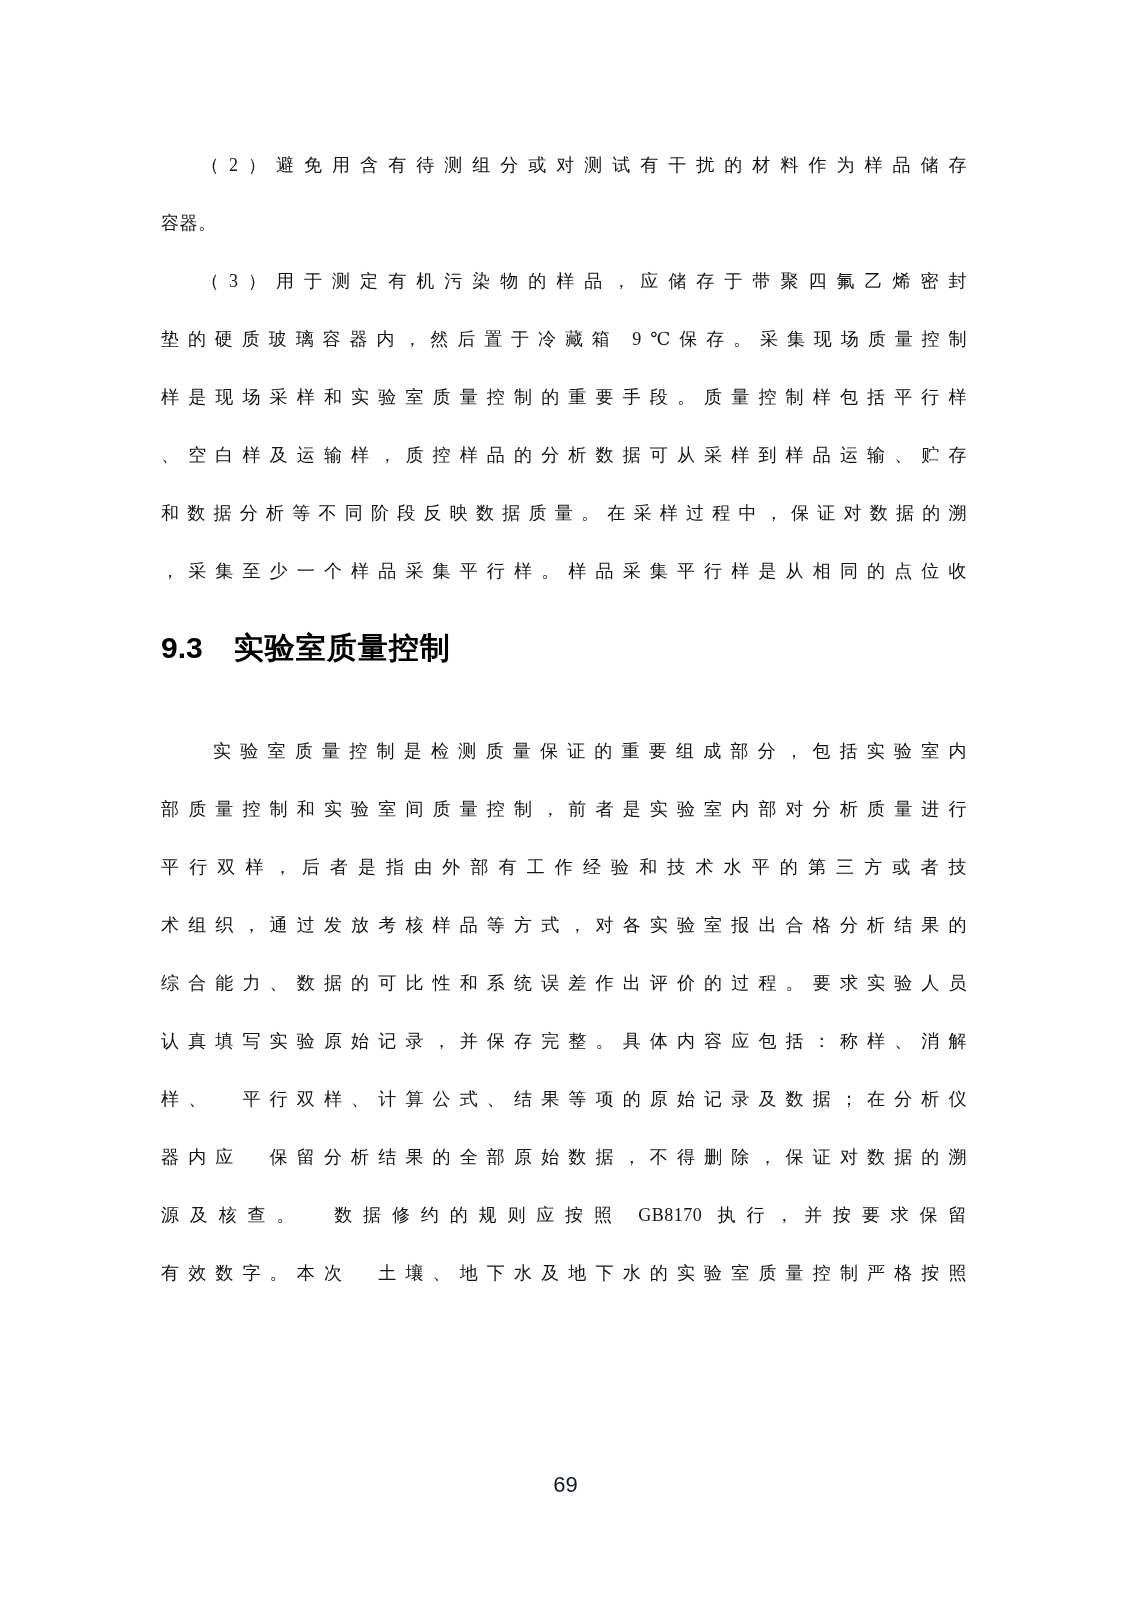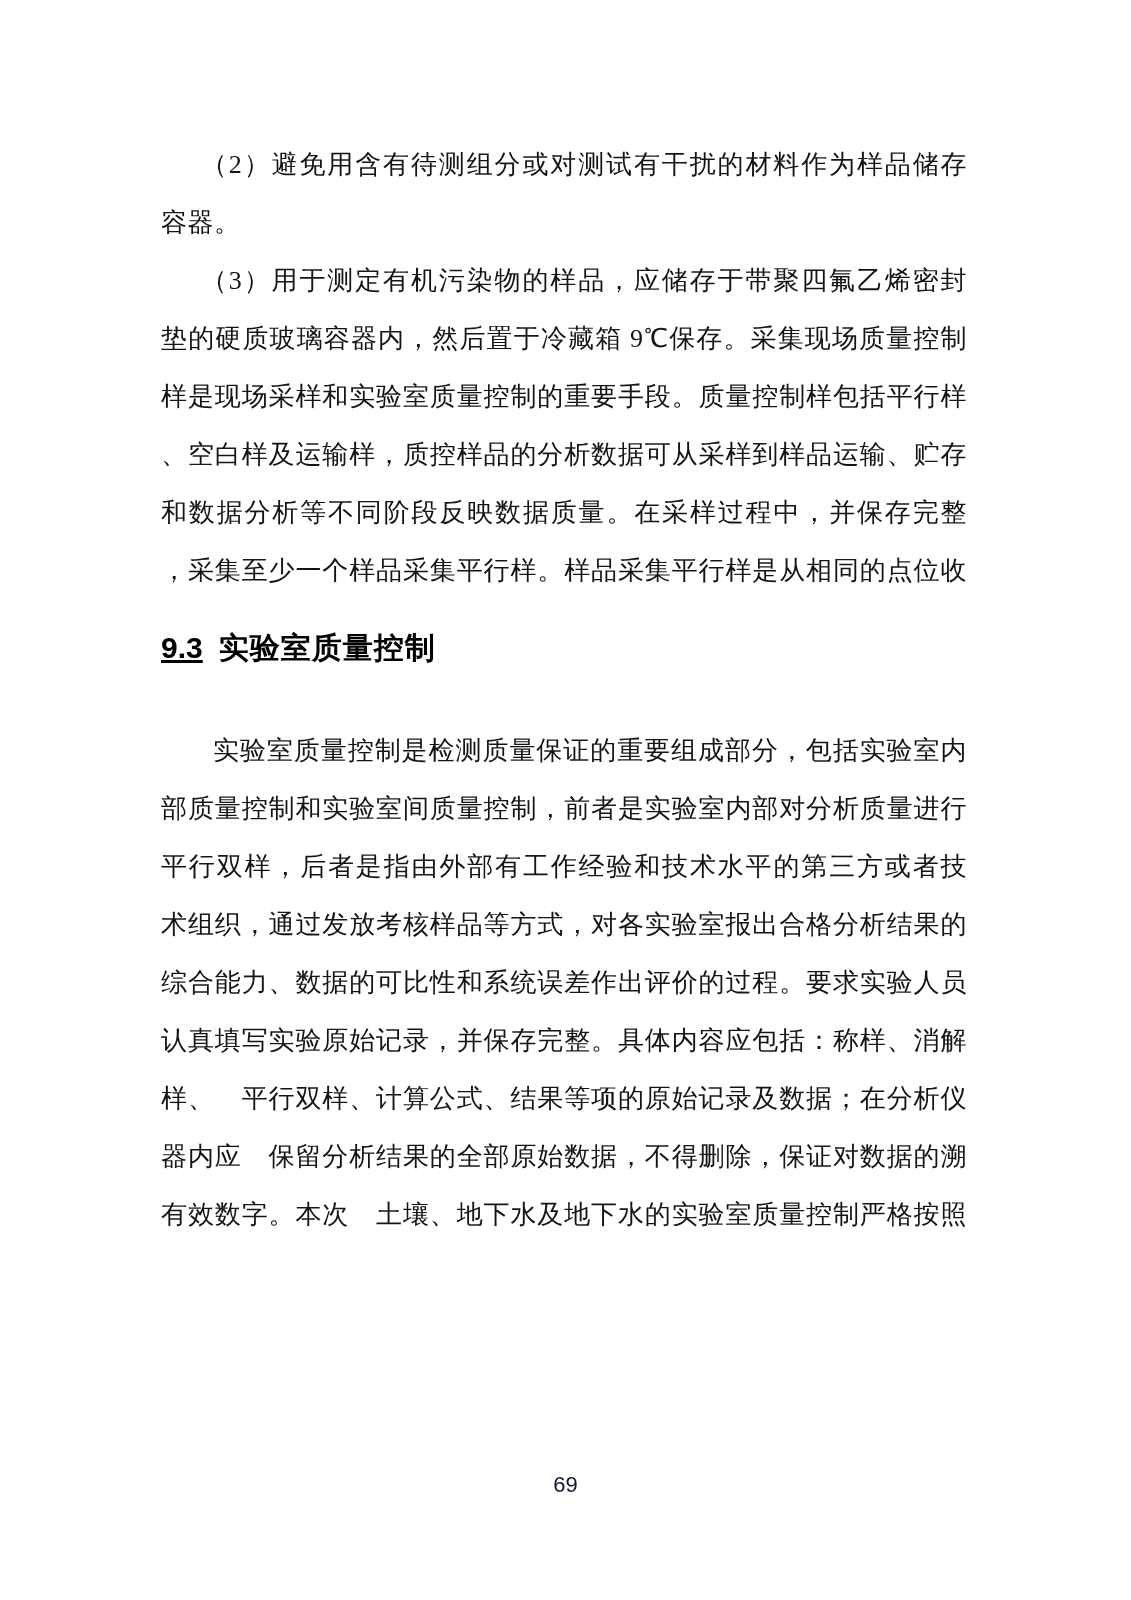--- a/index.html
+++ b/index.html
@@ -23,46 +23,45 @@
     top: 136px;
     width: 806px;
   }
   .paragraph {
     margin: 0;
     padding: 0;
   }
   .bline {
     height: 58px;
     line-height: 58px;
-    font-size: 26px;
+    font-size: 18px;
     text-align: justify;
     text-align-last: justify;
     text-justify: inter-character;
     letter-spacing: 0.5px;
     white-space: pre-wrap;
     overflow: hidden;
-    font-family: Liberation Serif, serif;
   }
   .bline.first-num { padding-left: 40px; }
   .bline.first-body { padding-left: 52px; }
   .bline.para-end {
     text-align: center;
     text-align-last: left;
   }
   .section-heading {
     margin: 22px 0 48px 0;
     height: 52px;
     line-height: 52px;
     font-family: "Liberation Sans", "DejaVu Sans", sans-serif;
     font-weight: bold;
     font-size: 30px;
     color: #000000;
     letter-spacing: 1px;
   }
-  .section-heading .sec-num { margin-right: 16px; letter-spacing: 0; text-decoration: underline; }
+  .section-heading .sec-num { margin-right: 31px; letter-spacing: 0; }
   .page-footer {
     position: absolute;
     left: 0;
     top: 1472px;
     width: 100%;
     text-align: center;
     font-family: "Liberation Sans", "DejaVu Sans", sans-serif;
     font-size: 22px;
     color: #0f172a;
   }
@@ -76,37 +75,38 @@
     <section class="paragraph">
       <div class="bline first-num">（2）避免用含有待测组分或对测试有干扰的材料作为样品储存</div>
       <div class="bline para-end">容器。</div>
     </section>
 
     <section class="paragraph">
       <div class="bline first-num">（3）用于测定有机污染物的样品，应储存于带聚四氟乙烯密封</div>
       <div class="bline">垫的硬质玻璃容器内，然后置于冷藏箱 9℃保存。采集现场质量控制</div>
       <div class="bline">样是现场采样和实验室质量控制的重要手段。质量控制样包括平行样</div>
       <div class="bline">、空白样及运输样，质控样品的分析数据可从采样到样品运输、贮存</div>
-      <div class="bline">和数据分析等不同阶段反映数据质量。在采样过程中，并保存完整</div>
+      <div class="bline">和数据分析等不同阶段反映数据质量。在采样过程中，保证对数据的溯</div>
       <div class="bline">，采集至少一个样品采集平行样。样品采集平行样是从相同的点位收</div>
     </section>
 
     <h2 class="section-heading">
       <span class="sec-num">9.3</span><span>实验室质量控制</span>
     </h2>
 
     <section class="paragraph">
       <div class="bline first-body">实验室质量控制是检测质量保证的重要组成部分，包括实验室内</div>
       <div class="bline">部质量控制和实验室间质量控制，前者是实验室内部对分析质量进行</div>
       <div class="bline">平行双样，后者是指由外部有工作经验和技术水平的第三方或者技</div>
       <div class="bline">术组织，通过发放考核样品等方式，对各实验室报出合格分析结果的</div>
       <div class="bline">综合能力、数据的可比性和系统误差作出评价的过程。要求实验人员</div>
       <div class="bline">认真填写实验原始记录，并保存完整。具体内容应包括：称样、消解</div>
       <div class="bline">样、　平行双样、计算公式、结果等项的原始记录及数据；在分析仪</div>
       <div class="bline">器内应　保留分析结果的全部原始数据，不得删除，保证对数据的溯</div>
+      <div class="bline">源及核查。　数据修约的规则应按照 GB8170 执行，并按要求保留</div>
       <div class="bline">有效数字。本次　土壤、地下水及地下水的实验室质量控制严格按照</div>
     </section>
 
   </main>
 
   <footer class="page-footer">
     <span>69</span>
   </footer>
 </div>
 

